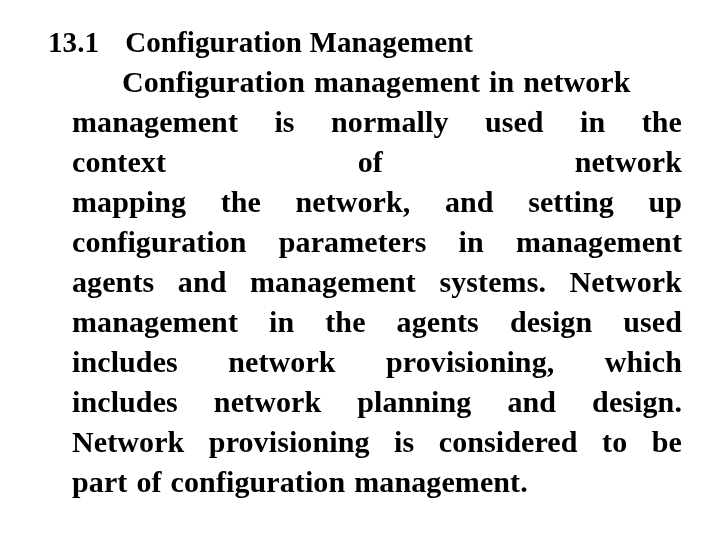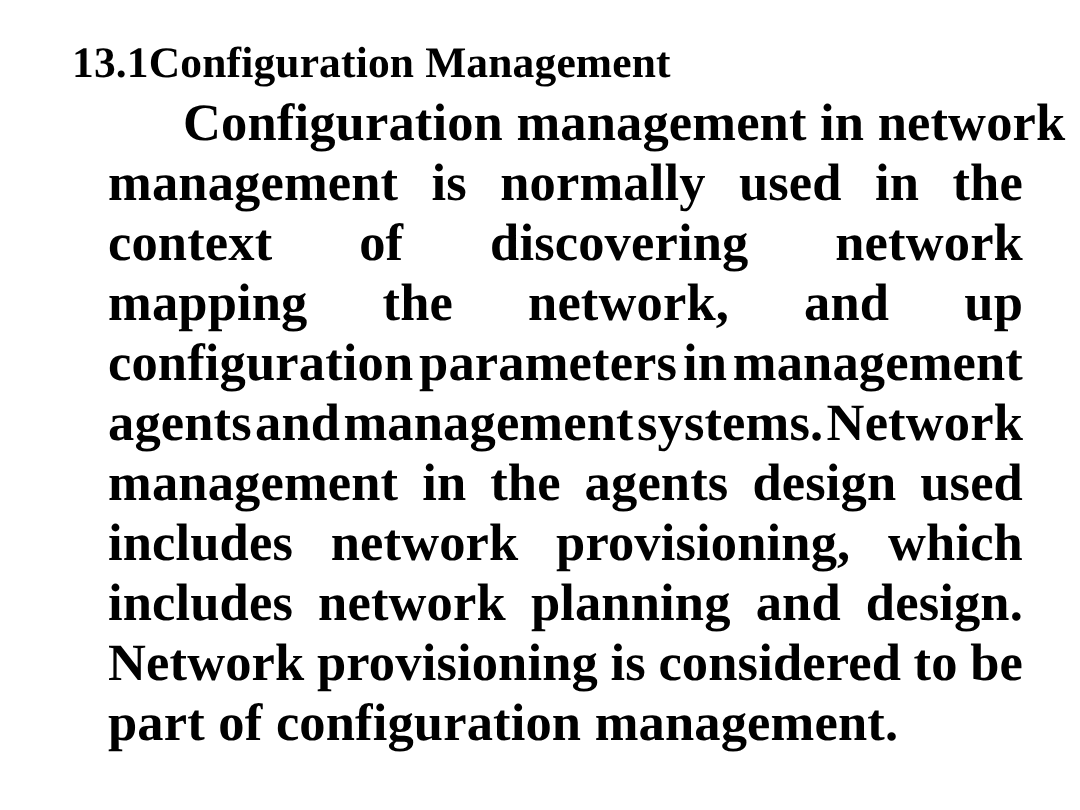--- a/index.html
+++ b/index.html
@@ -33,35 +33,36 @@
     line-height: 40px;
     white-space: nowrap;
     letter-spacing: 0.1px;
   }
   .heading-number {
     display: inline-block;
     font-family: Liberation Serif, serif;
   }
   .heading-title {
     display: inline-block;
+    margin-left: 26px;
   }
 
   
   .body-block {
     position: absolute;
     left: 72px;
     top: 62px;
     width: 610px;
   }
 
   .line {
     display: flex;
     height: 40px;
     align-items: flex-start;
-    font-size: 35px;
+    font-size: 30px;
     font-weight: bold;
     color: #000000;
     line-height: 40px;
     white-space: pre;
     letter-spacing: 0.1px;
   }
   
   .line.justify {
     justify-content: space-between;
   }
@@ -85,22 +86,22 @@
 
 <div class="page">
 
   <div class="heading">
     <span class="heading-number">13.1</span><span class="heading-title">Configuration Management</span>
   </div>
 
   <div class="body-block">
       <div class="line flush indent"><span class="word">Configuration</span><span class="word">management</span><span class="word">in</span><span class="word">network</span></div>
       <div class="line justify"><span class="word">management</span><span class="word">is</span><span class="word">normally</span><span class="word">used</span><span class="word">in</span><span class="word">the</span></div>
-      <div class="line justify"><span class="word">context</span><span class="word">of</span><span class="word">discovering</span><span class="word">network</span></div>
-      <div class="line justify"><span class="word">mapping</span><span class="word">the</span><span class="word">network,</span><span class="word">and</span><span class="word">up</span></div>
+      <div class="line justify"><span class="word">context</span><span class="word">of</span><span class="word">network</span></div>
+      <div class="line justify"><span class="word">mapping</span><span class="word">the</span><span class="word">network,</span><span class="word">and</span><span class="word">setting</span><span class="word">up</span></div>
       <div class="line justify"><span class="word">configuration</span><span class="word">parameters</span><span class="word">in</span><span class="word">management</span></div>
       <div class="line justify"><span class="word">agents</span><span class="word">and</span><span class="word">management</span><span class="word">systems.</span><span class="word">Network</span></div>
       <div class="line justify"><span class="word">management</span><span class="word">in</span><span class="word">the</span><span class="word">agents</span><span class="word">design</span><span class="word">used</span></div>
       <div class="line justify"><span class="word">includes</span><span class="word">network</span><span class="word">provisioning,</span><span class="word">which</span></div>
       <div class="line justify"><span class="word">includes</span><span class="word">network</span><span class="word">planning</span><span class="word">and</span><span class="word">design.</span></div>
       <div class="line justify"><span class="word">Network</span><span class="word">provisioning</span><span class="word">is</span><span class="word">considered</span><span class="word">to</span><span class="word">be</span></div>
       <div class="line flush"><span class="word">part</span><span class="word">of</span><span class="word">configuration</span><span class="word">management.</span></div>
     </div>
 
 </div>

